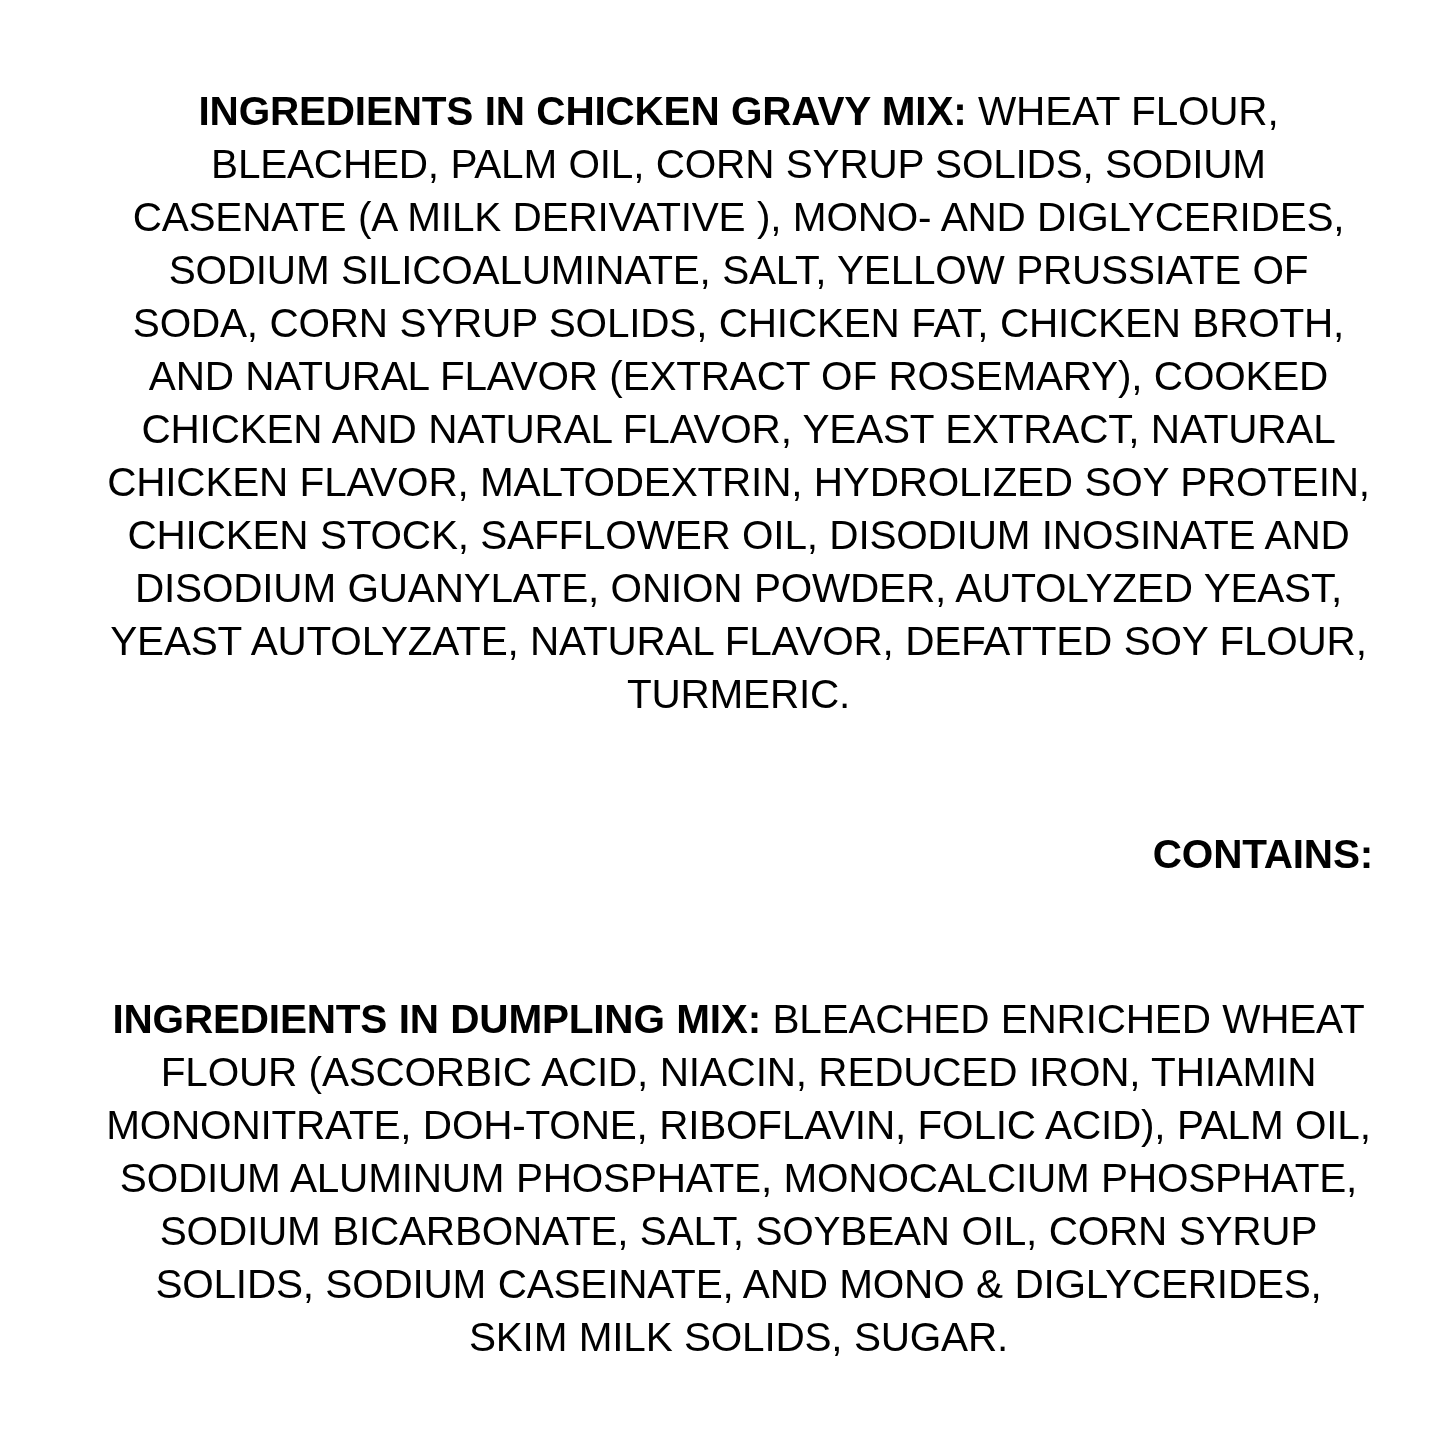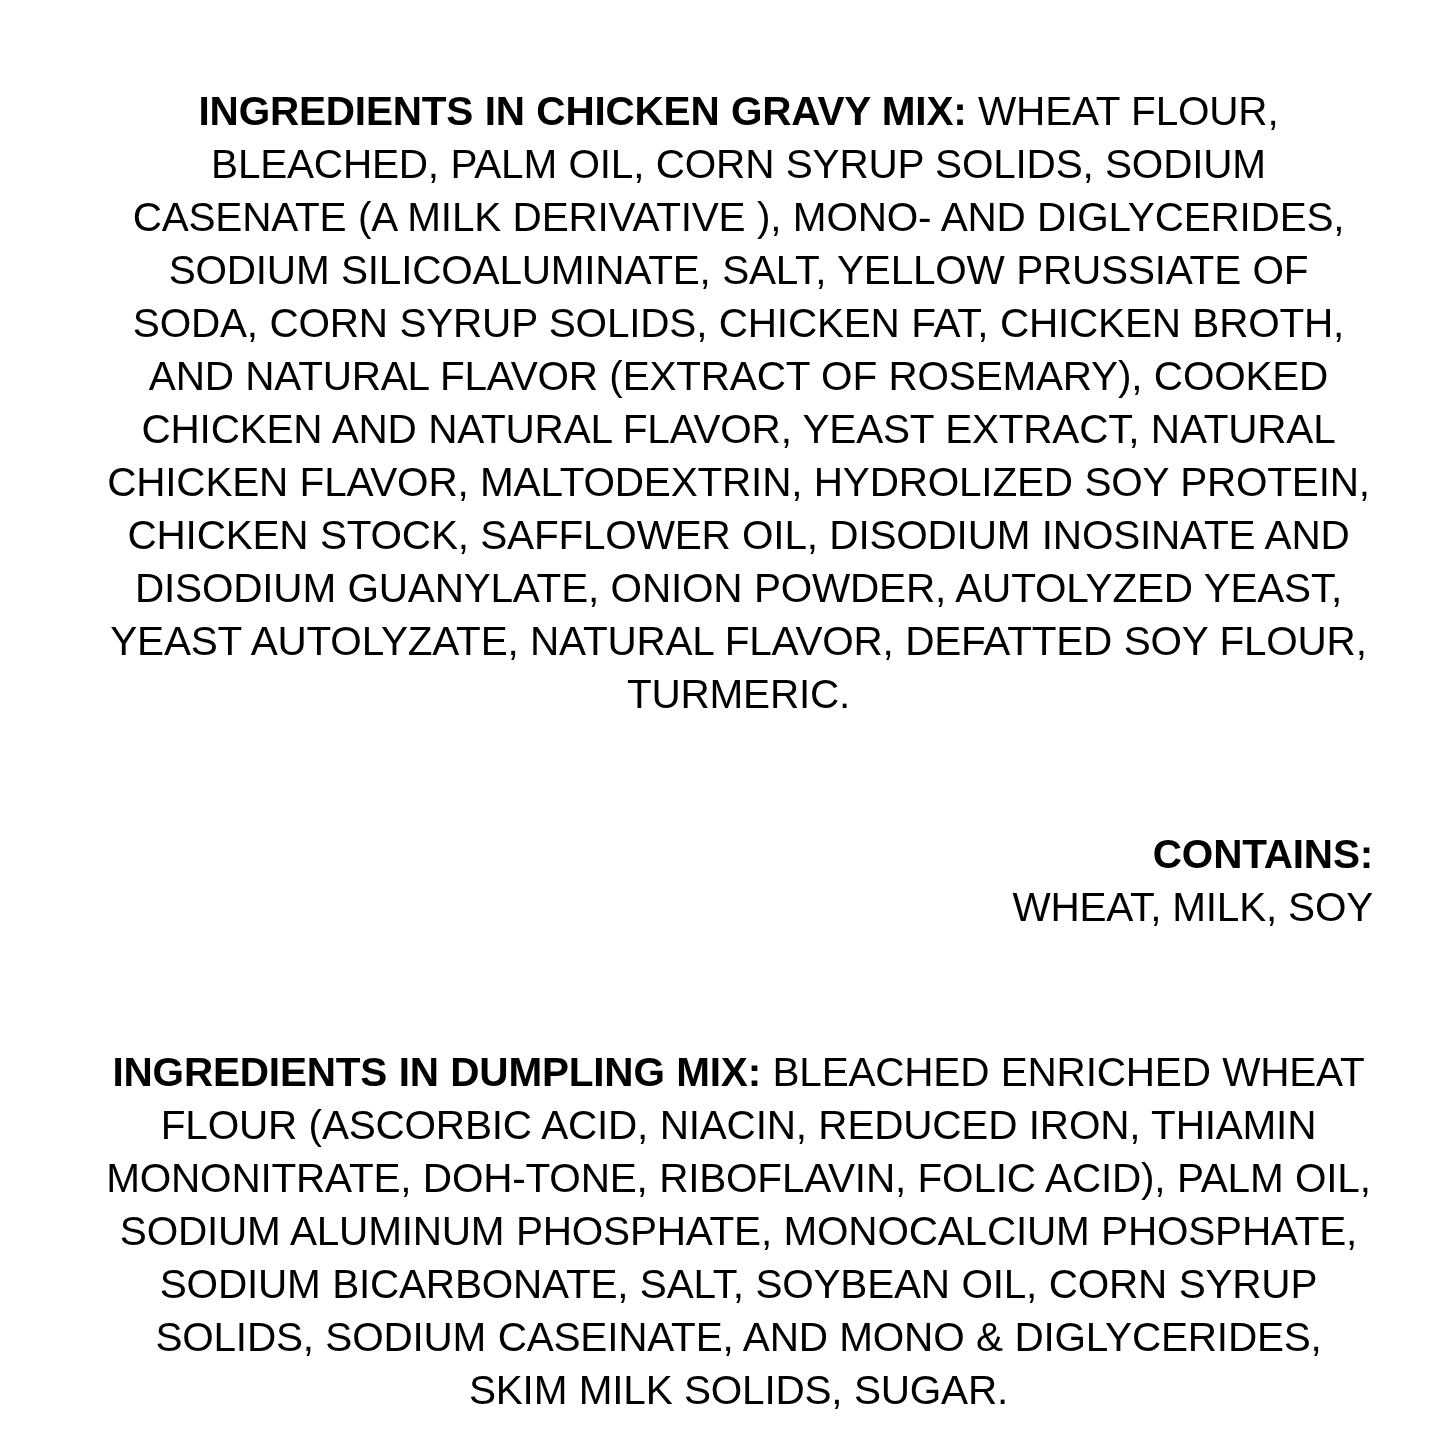--- a/index.html
+++ b/index.html
@@ -57,21 +57,20 @@
 <div class="page">
 
   <div class="block">
     <p class="paragraph"><span class="lead">INGREDIENTS IN CHICKEN GRAVY MIX:</span><span> WHEAT FLOUR, BLEACHED, PALM OIL, CORN SYRUP SOLIDS, SODIUM CASENATE (A MILK DERIVATIVE ), MONO- AND DIGLYCERIDES, SODIUM SILICOALUMINATE, SALT, YELLOW PRUSSIATE OF SODA, CORN SYRUP SOLIDS, CHICKEN FAT, CHICKEN BROTH, AND NATURAL FLAVOR (EXTRACT OF ROSEMARY), COOKED CHICKEN AND NATURAL FLAVOR, YEAST EXTRACT, NATURAL CHICKEN FLAVOR, MALTODEXTRIN, HYDROLIZED SOY PROTEIN, CHICKEN STOCK, SAFFLOWER OIL, DISODIUM INOSINATE AND DISODIUM GUANYLATE, ONION POWDER, AUTOLYZED YEAST, YEAST AUTOLYZATE, NATURAL FLAVOR, DEFATTED SOY FLOUR, TURMERIC.</span></p>
   </div>
 
   <div class="gap-medium"></div>
 
   <div class="contains-block">
     <div class="contains-title">CONTAINS:</div>
-    <div class="contains-list">WHEAT, MILK, SOY</div>
   </div>
 
   <div class="gap-large"></div>
 
   <div class="block">
     <p class="paragraph"><span class="lead">INGREDIENTS IN DUMPLING MIX:</span><span> BLEACHED ENRICHED WHEAT FLOUR (ASCORBIC ACID, NIACIN, REDUCED IRON, THIAMIN MONONITRATE, DOH-TONE, RIBOFLAVIN, FOLIC ACID), PALM OIL, SODIUM ALUMINUM PHOSPHATE, MONOCALCIUM PHOSPHATE, SODIUM BICARBONATE,  SALT, SOYBEAN OIL, CORN SYRUP SOLIDS, SODIUM CASEINATE, AND MONO &amp; DIGLYCERIDES, SKIM MILK SOLIDS, SUGAR.</span></p>
   </div>
 
 </div>
 

